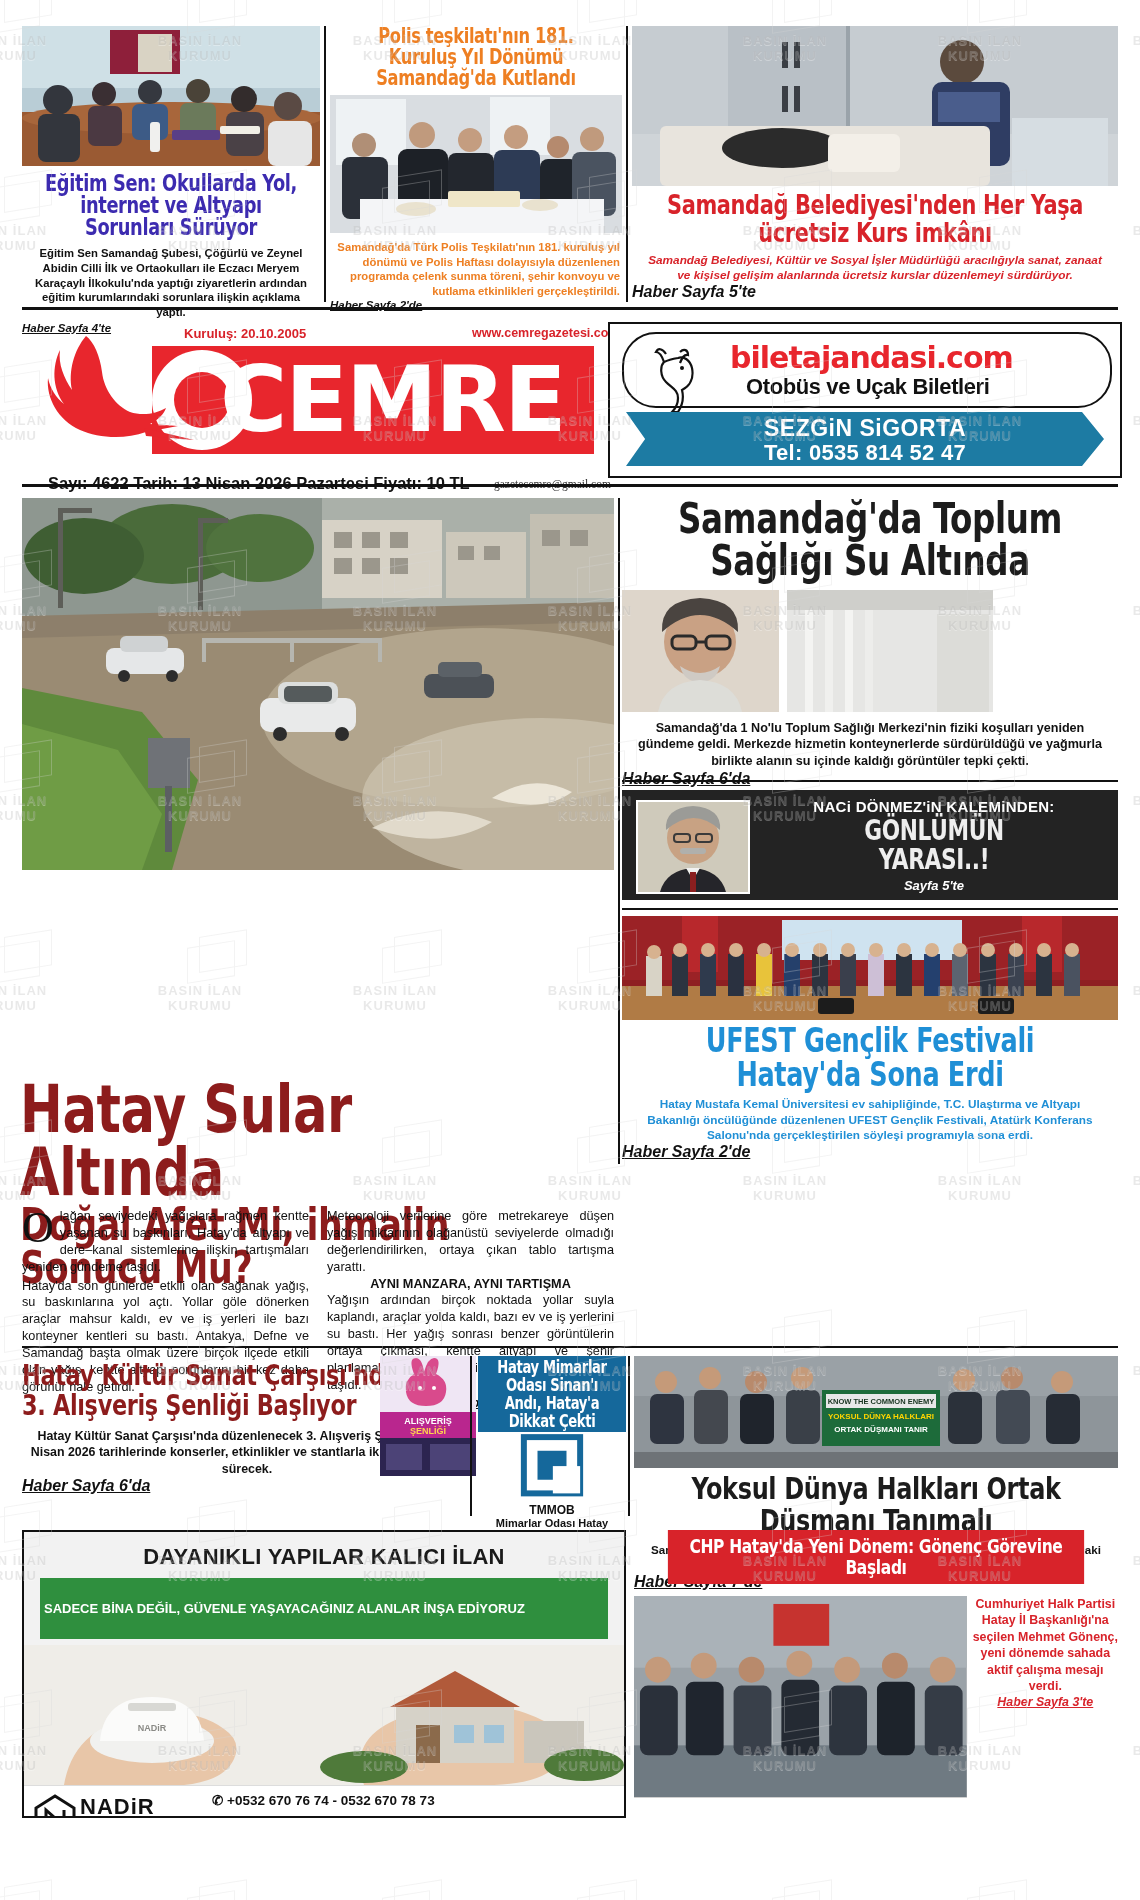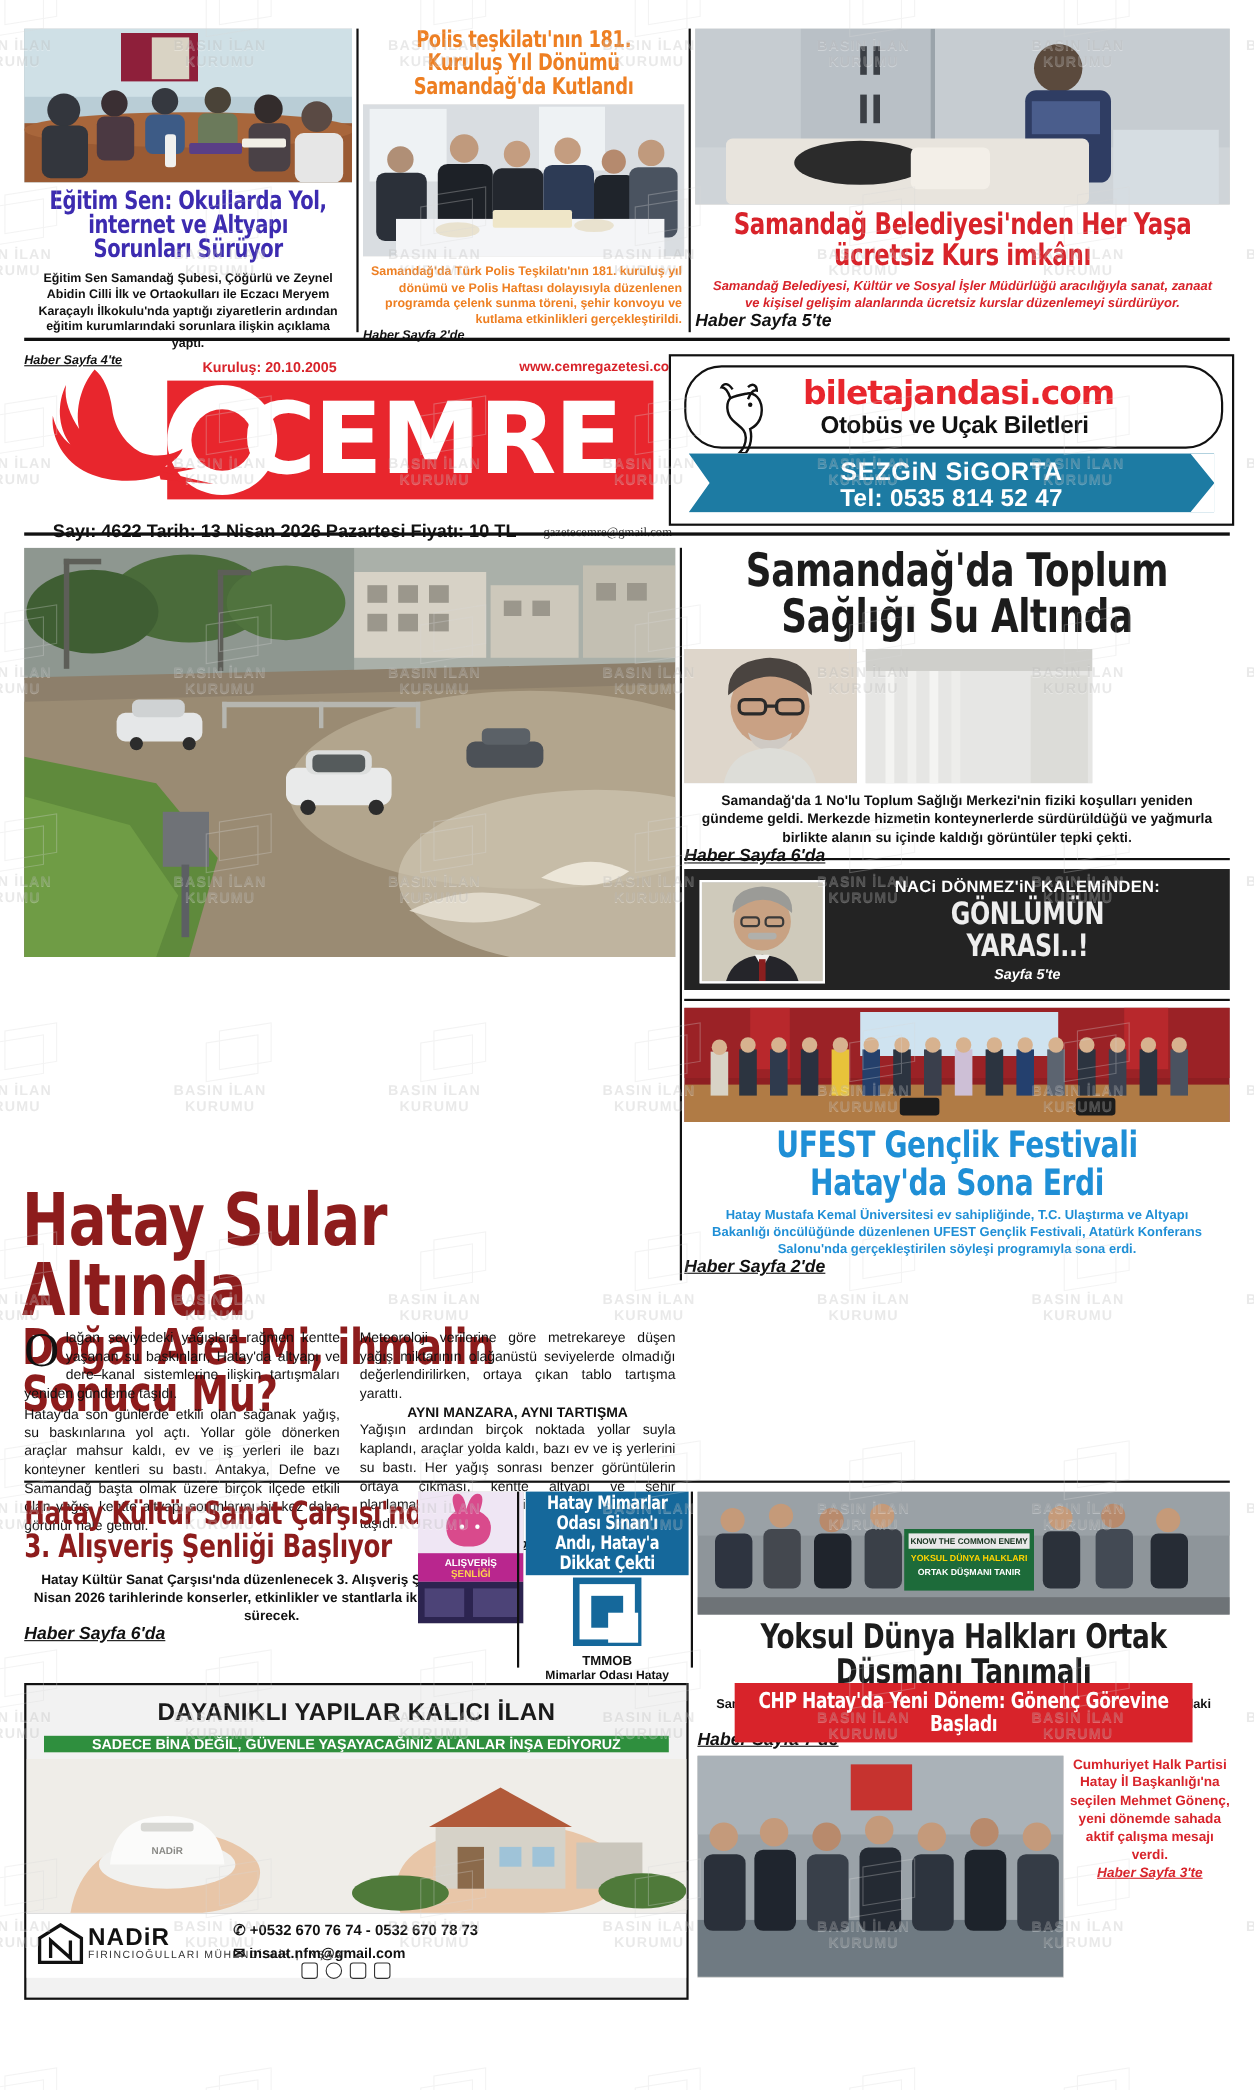--- a/index.html
+++ b/index.html
@@ -167,21 +167,21 @@
 
   #b3{left:634px;top:1356px;width:484px;}
   #b3 .photo{width:484px;height:112px;}
   #b3 h2{margin:4px 0 0;color:#1c1c1c;font-size:31px;text-align:center;line-height:1.04;}
   #b3 p{margin:6px 8px 0;font-weight:bold;font-size:11.6px;line-height:1.3;text-align:center;}
   #b3 .ref{display:block;}
 
   
   #adNadir{left:22px;top:1530px;width:604px;height:288px;border:2px solid #111;background:#f2f2f2;overflow:hidden;}
   #adNadir .hdr{text-align:center;font-weight:900;font-size:22px;color:#1a1a1a;padding-top:12px;letter-spacing:.3px;}
-  #adNadir .grn{margin:8px 16px 0;background:#2f8f3e;color:#fff;text-align:center;font-weight:bold;font-size:13px;padding:0 4px;}
+  #adNadir .grn{margin:8px 16px 0;background:#2f8f3e;color:#fff;font-weight:bold;font-size:13px;padding:23px 4px;}
   #adNadir .body{position:relative;height:140px;margin-top:6px;}
   #adNadir .foot{position:relative;height:58px;background:#fff;border-top:1px solid #ddd;}
   #nadirName{position:absolute;left:56px;top:8px;font-weight:900;font-size:22px;color:#111;letter-spacing:1px;}
   #nadirSub{position:absolute;left:56px;top:32px;font-size:9.5px;color:#333;letter-spacing:1.3px;}
   #nadirPhone{position:absolute;left:188px;top:6px;font-weight:bold;font-size:13.5px;color:#111;}
   #nadirMail{position:absolute;left:188px;top:28px;font-weight:bold;font-size:13px;color:#111;}
   .socials{position:absolute;left:250px;top:44px;display:flex;gap:7px;}
   .socials i{width:13px;height:13px;border:1.4px solid #333;border-radius:3px;display:inline-block;}
 
   #b4{left:634px;top:1530px;width:484px;}

